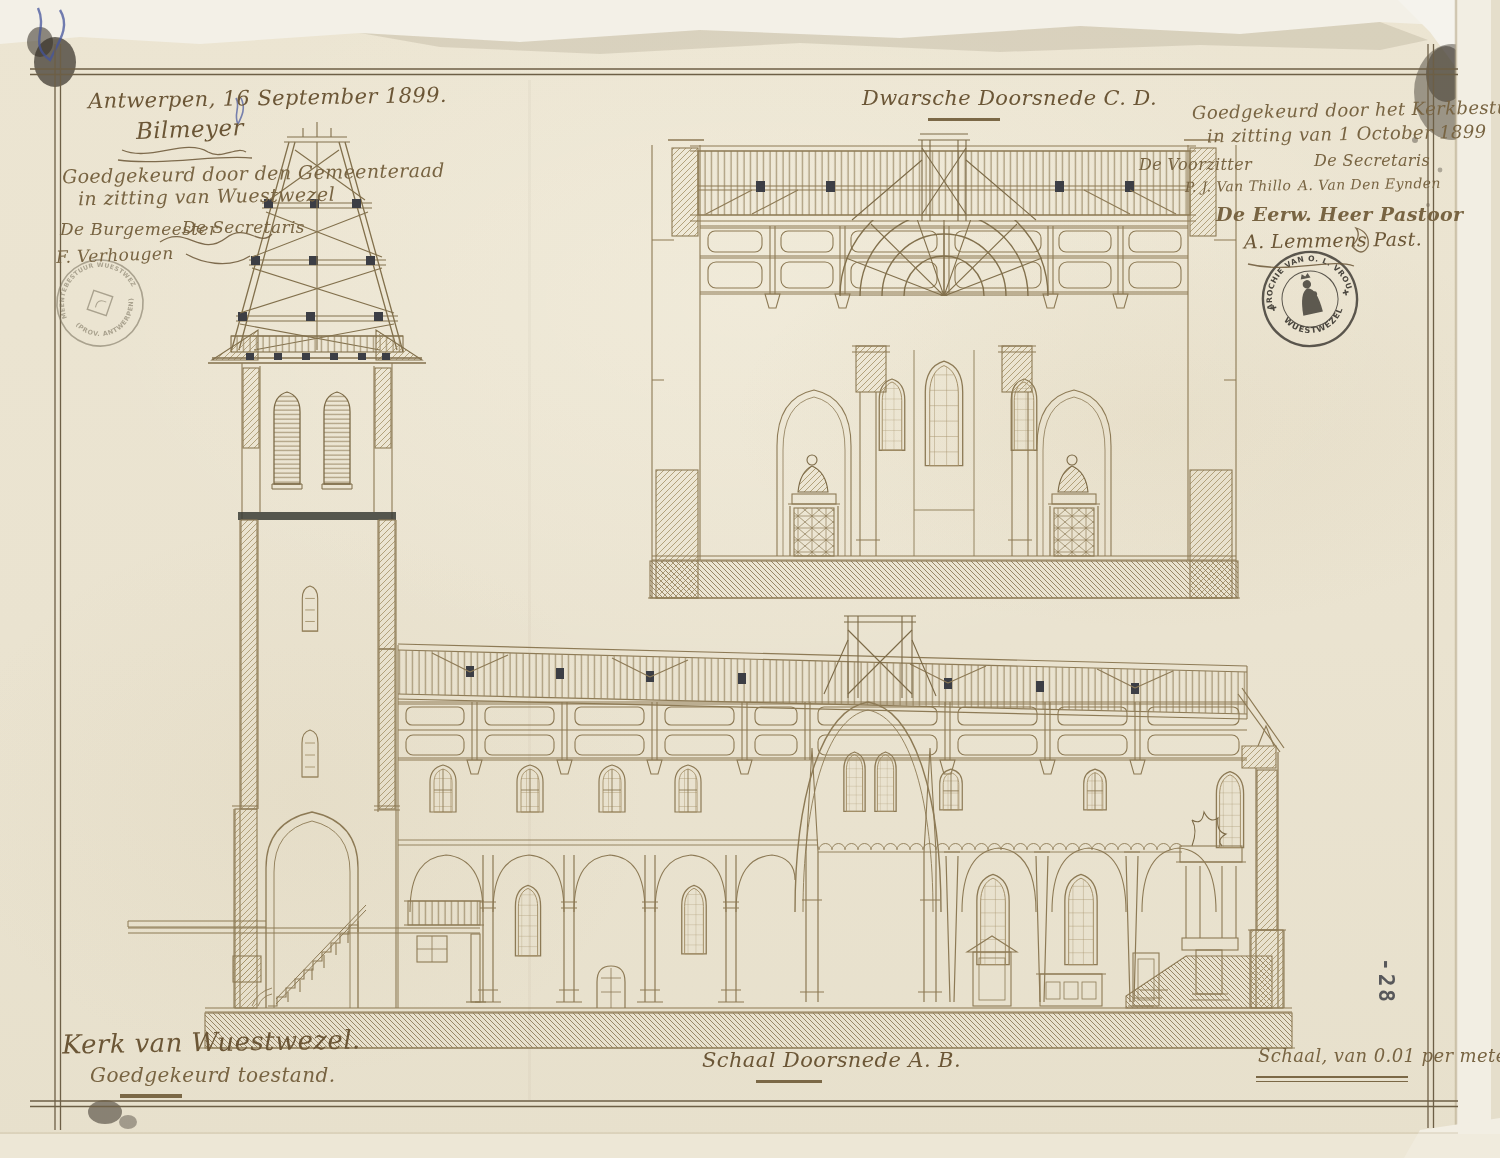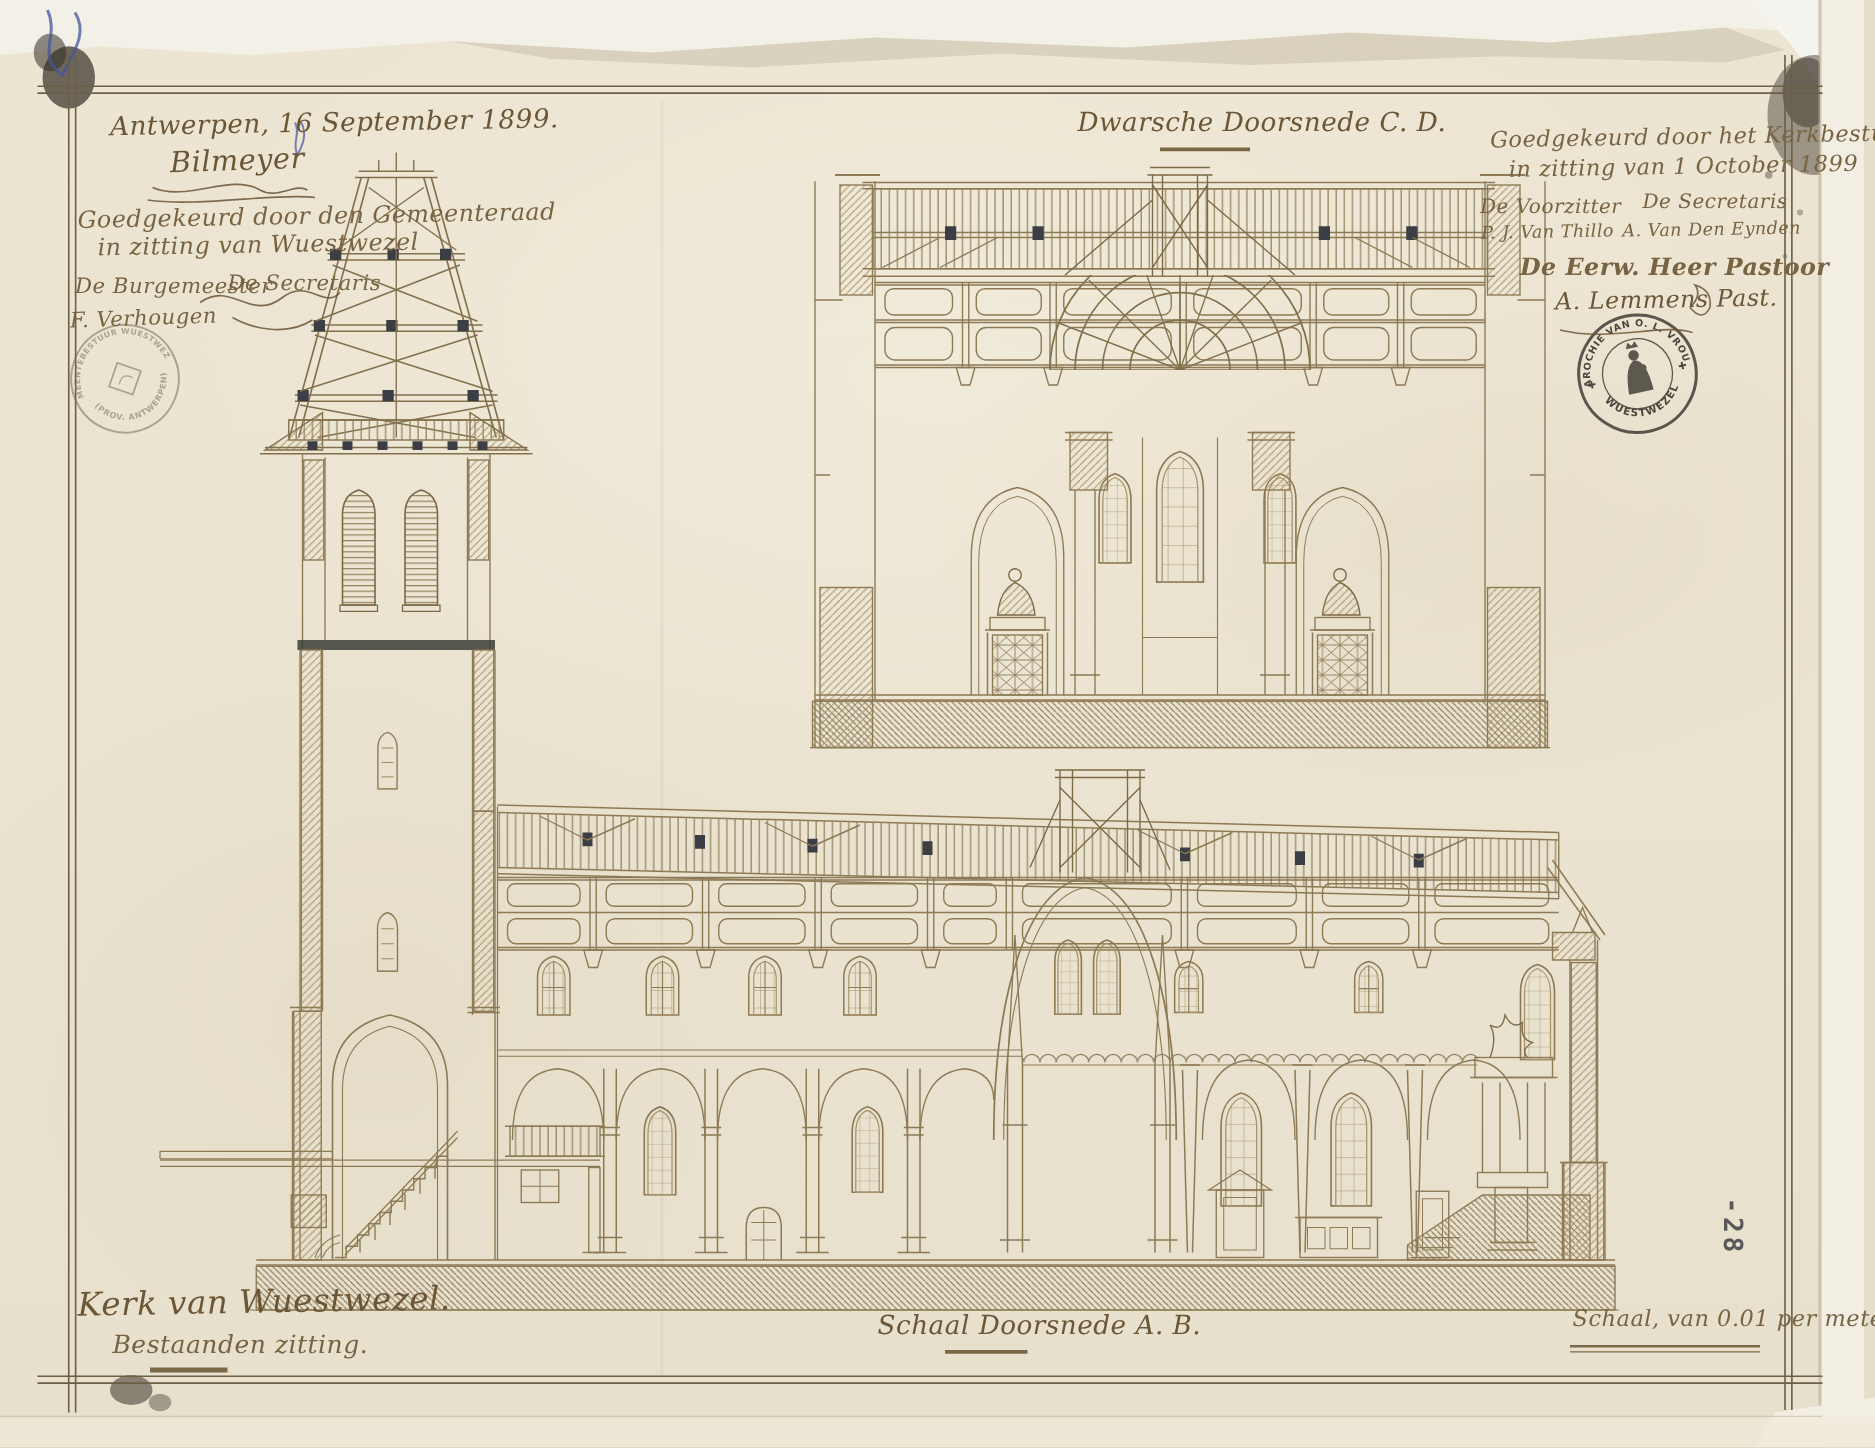--- a/index.html
+++ b/index.html
@@ -478,29 +478,29 @@
 <div class="hw" style="left:78px;top:186px;font-size:19px;transform:rotate(-1deg);">in zitting van Wuestwezel</div>
 <div class="hw" style="left:60px;top:220px;font-size:17px;text-align:center;">De Burgemeester</div>
 <div class="hw" style="left:182px;top:218px;font-size:17px;">De Secretaris</div>
 <div class="hw" style="left:56px;top:246px;font-size:17px;transform:rotate(-2deg);">F. Verhougen</div>
 
 <div class="hw dark" style="left:862px;top:86px;font-size:21px;width:220px;text-align:right;">Dwarsche Doorsnede C. D.</div>
 <div class="rule" style="left:928px;top:118px;width:72px;height:3px;"></div>
 
 <div class="hw" style="left:1192px;top:100px;font-size:18px;transform:rotate(-1deg);">Goedgekeurd door het Kerkbestuur</div>
 <div class="hw" style="left:1207px;top:124px;font-size:18px;transform:rotate(-1deg);">in zitting van 1 October 1899</div>
-<div class="hw" style="left:1184px;top:156px;font-size:16px;">De Voorzitter</div>
+<div class="hw" style="left:1139px;top:156px;font-size:16px;">De Voorzitter</div>
 <div class="hw" style="left:1314px;top:152px;font-size:16px;">De Secretaris</div>
 <div class="hw" style="left:1185px;top:178px;font-size:14px;transform:rotate(-1deg);">P. J. Van Thillo</div>
 <div class="hw" style="left:1298px;top:176px;font-size:14px;transform:rotate(-1deg);">A. Van Den Eynden</div>
 <div class="hw" style="left:1216px;top:204px;font-size:19px;font-weight:bold;">De Eerw. Heer Pastoor</div>
 <div class="hw dark" style="left:1244px;top:230px;font-size:19px;transform:rotate(-1deg);">A. Lemmens Past.</div>
 
 <div class="hw dark" style="left:62px;top:1028px;font-size:26px;transform:rotate(-1deg);">Kerk van Wuestwezel.</div>
-<div class="hw" style="left:90px;top:1064px;font-size:20px;">Bestaanden zitting.</div>
+<div class="hw" style="left:90px;top:1064px;font-size:20px;">Goedgekeurd toestand.</div>
 <div class="rule" style="left:120px;top:1094px;width:62px;height:4px;"></div>
 
 <div class="hw dark" style="left:702px;top:1048px;font-size:21px;">Schaal Doorsnede A. B.</div>
 <div class="rule" style="left:756px;top:1080px;width:66px;height:3px;"></div>
 
 <div class="hw" style="left:1258px;top:1046px;font-size:18px;">Schaal, van 0.01 per meter.</div>
 <div class="rule" style="left:1256px;top:1076px;width:152px;height:2px;"></div>
 <div class="rule" style="left:1256px;top:1081px;width:152px;height:1px;"></div>
 
 <div class="stamp-num" style="left:1398px;top:958px;">-28</div>

